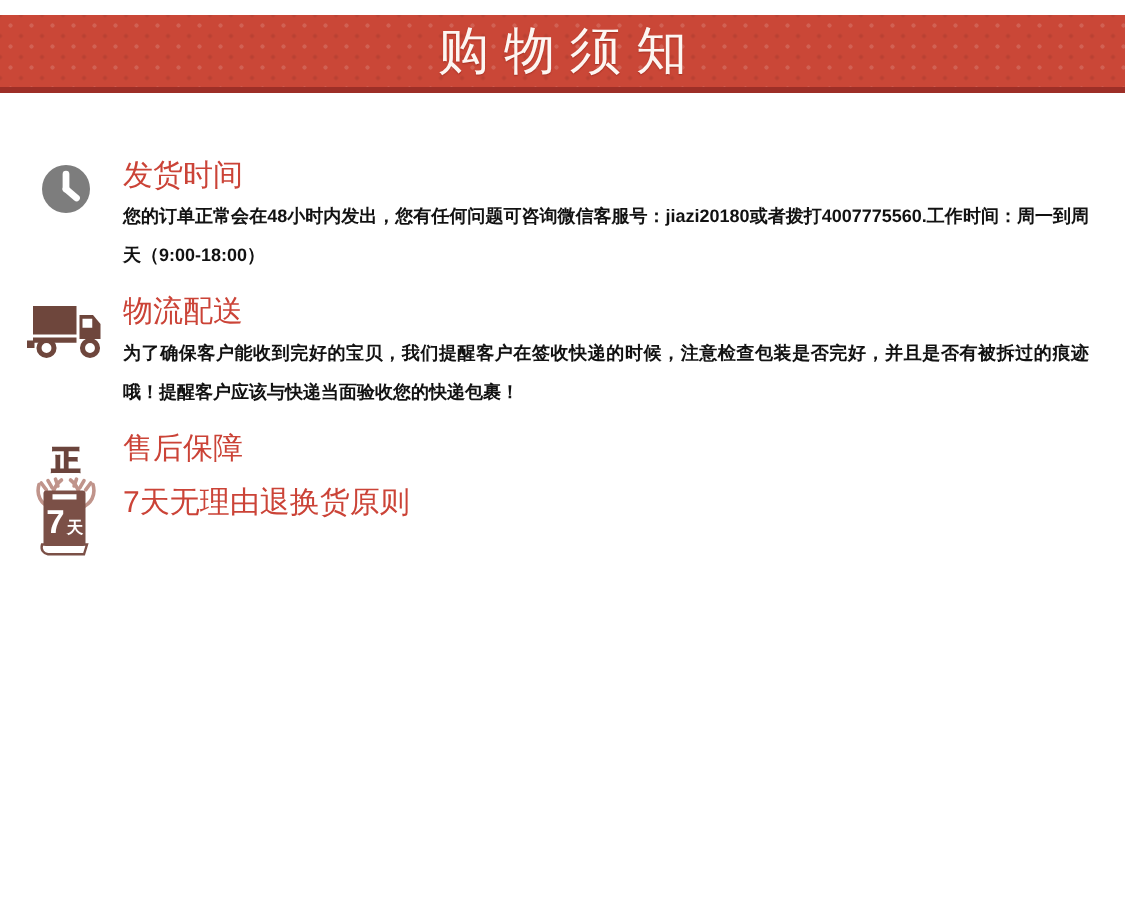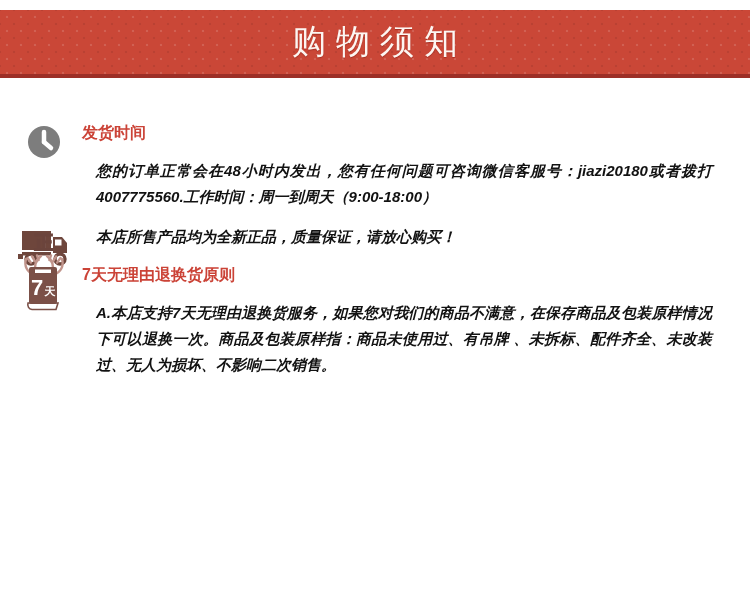--- a/index.html
+++ b/index.html
@@ -8,21 +8,21 @@
     width: 750px; height: 600px;
     background: #ffffff;
     font-family: "Liberation Sans", sans-serif;
     overflow: hidden;
   }
   .page { width: 750px; height: 600px; position: relative; background: #fff; }
 
   
   .banner {
     margin-top: 10px;
-    height: 68px;
+    height: 52px;
     background-color: #ca4737;
     background-image:
       radial-gradient(rgba(255,255,255,0.14) 1.2px, transparent 1.6px),
       radial-gradient(rgba(0,0,0,0.08) 1.2px, transparent 1.6px);
     background-size: 14px 14px, 14px 14px;
     background-position: 0 0, 7px 7px;
     border-bottom: 4px solid #9d2f27;
     display: flex; align-items: center; justify-content: center;
   }
   .banner-title {
@@ -37,33 +37,32 @@
 
   
   .content { padding-top: 44px; }
   .section {
     position: relative;
     padding: 0 24px 0 82px;
     margin-bottom: 14px;
   }
   .section-heading {
     margin: 0 0 3px 0;
-    font-size: 16px;
+    font-size: 20px;
     line-height: 22px;
-    font-weight: bold;
+    font-weight: normal;
     color: #cb4337;
   }
   .section-body p {
-    margin: 14px;
-    font-size: 15px;
+    margin: 0;
+    font-size: 12px;
     line-height: 26px;
     font-weight: bold;
     color: #121212;
     text-align: justify;
-    font-style: italic;
   }
   .section-icon {
     position: absolute;
     left: 18px; top: 2px;
     width: 52px; height: 52px;
     display: flex; align-items: flex-start; justify-content: center;
   }
   .section-icon svg { display: block; }
 
   .cjk-label { font-family: "Liberation Sans", sans-serif; font-weight: bold; }
@@ -98,55 +97,58 @@
         <svg width="52" height="38" viewBox="0 0 52 38">
           <rect x="4" y="2" width="29" height="19" fill="#6e463c"></rect>
           <rect x="4" y="23" width="29" height="3.5" fill="#6e463c"></rect>
           <path d="M35,8 h9 l5,6 v10 h-14 z" fill="#6e463c"></path>
           <rect x="37" y="10.5" width="6.5" height="6" fill="#ffffff"></rect>
           <rect x="0" y="25" width="5" height="5" fill="#6e463c"></rect>
           <circle cx="13" cy="30" r="5" fill="#ffffff" stroke="#6e463c" stroke-width="3.4"></circle>
           <circle cx="42" cy="30" r="5" fill="#ffffff" stroke="#6e463c" stroke-width="3.4"></circle>
         </svg>
       </div>
+      <h3 class="section-heading">物流配送</h3>
+      <div class="section-body">
+        <p>为了确保客户能收到完好的宝贝，我们提醒客户在签收快递的时候，注意检查包装是否完好，并且是否有被拆过的痕迹哦！提醒客户应该与快递当面验收您的快递包裹！</p>
+      </div>
     </div>
 
     <div class="section">
       <div class="section-icon" style="top:4px;">
         <svg width="46" height="50" viewBox="0 0 46 50">
           <g stroke="#c0948b" stroke-width="2.4" fill="none" stroke-linecap="round">
             <path d="M20,28 C15,32 13,37 14.5,44"></path>
             <path d="M5,31 C3,38 6,44 13,46.5 C17,47.8 20,46 21.5,42.5"></path>
             <path d="M6.5,30 l3.4,4.6"></path>
             <path d="M11,28.4 l2.8,4.8"></path>
             <path d="M16,27.4 l1.6,4.6"></path>
             <path d="M26,28 C31,32 33,37 31.5,44"></path>
             <path d="M41,31 C43,38 40,44 33,46.5 C29,47.8 26,46 24.5,42.5"></path>
             <path d="M39.5,30 l-3.4,4.6"></path>
             <path d="M35,28.4 l-2.8,4.8"></path>
             <path d="M30,27.4 l-1.6,4.6"></path>
           </g>
           <text x="23" y="21" text-anchor="middle" class="cjk-label" font-size="19" fill="#ffffff" stroke="#6b443c" stroke-width="1.1">正</text>
         </svg>
       </div>
+      <h3 class="section-heading">售后保障</h3>
       <div class="section-body">
-        <p>本店所售产品均为全新正品，质量保证，请放心购买！</p>
       </div>
     </div>
 
     <div class="section">
       <div class="section-icon" style="top:2px;">
         <svg width="36" height="46" viewBox="0 0 36 46">
           <path d="M2,37 C1,40.5 3,43 6,43.5 L30,43.5 L32,37 Z" fill="#ffffff" stroke="#7b5047" stroke-width="1.6"></path>
           <rect x="3" y="1" width="28" height="37" rx="2" fill="#7b5047"></rect>
           <rect x="9" y="3.5" width="16" height="3.5" fill="#ffffff"></rect>
           <text x="11" y="29" text-anchor="middle" font-size="22" font-weight="bold" fill="#ffffff" font-family="Liberation Sans, sans-serif">7</text>
           <text x="24" y="29" text-anchor="middle" font-size="11" font-weight="bold" fill="#ffffff" class="cjk-label">天</text>
         </svg>
       </div>
       <h3 class="section-heading">7天无理由退换货原则</h3>
       <div class="section-body">
-        <p>A.本店支持7天无理由退换货服务，如果您对我们的商品不满意，在保存商品及包装原样情况下可以退换一次。商品及包装原样指：商品未使用过、有吊牌 、未拆标、配件齐全、未改装过、无人为损坏、不影响二次销售。</p>
       </div>
     </div>
 
   </div>
 </div>
 
 </body></html>

